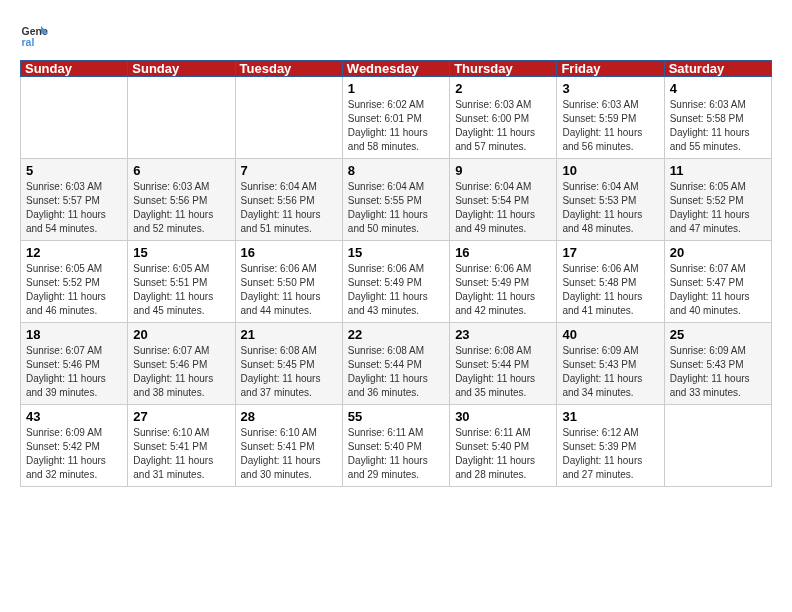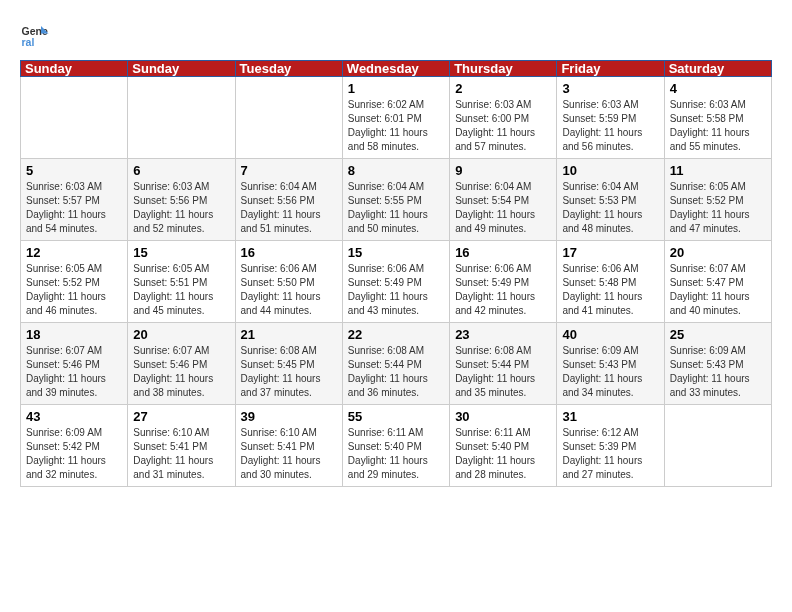--- a/index.html
+++ b/index.html
@@ -278,21 +278,21 @@
 Sunset: 5:42 PM
 Daylight: 11 hours and 32 minutes.</div>
         </td>
         <td>
           <div class="day-number">27</div>
           <div class="day-info" style="white-space: pre-line;">Sunrise: 6:10 AM
 Sunset: 5:41 PM
 Daylight: 11 hours and 31 minutes.</div>
         </td>
         <td>
-          <div class="day-number">39</div>
+          <div class="day-number">28</div>
           <div class="day-info" style="white-space: pre-line;">Sunrise: 6:10 AM
 Sunset: 5:41 PM
 Daylight: 11 hours and 30 minutes.</div>
         </td>
         <td>
           <div class="day-number">55</div>
           <div class="day-info" style="white-space: pre-line;">Sunrise: 6:11 AM
 Sunset: 5:40 PM
 Daylight: 11 hours and 29 minutes.</div>
         </td>

